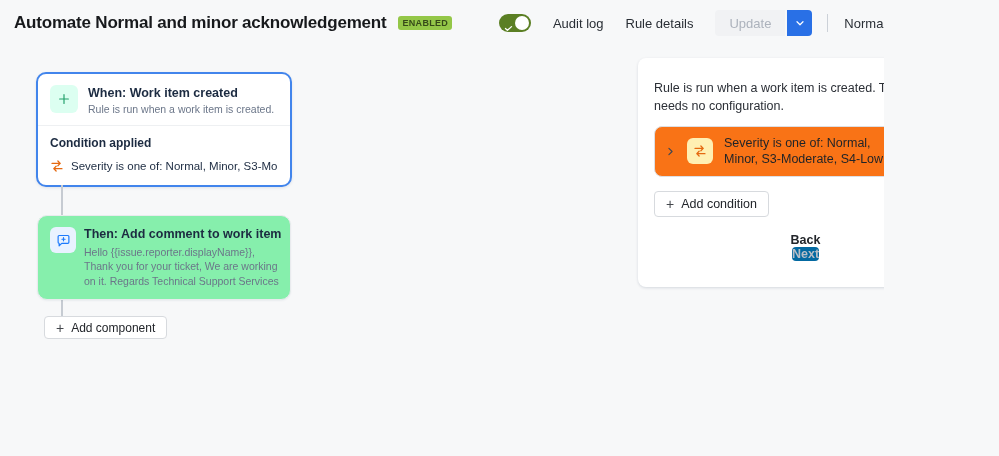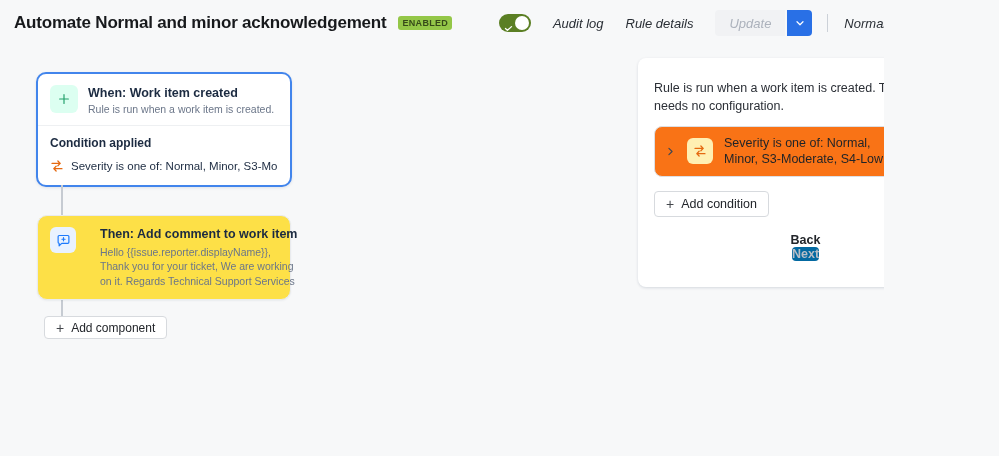--- a/index.html
+++ b/index.html
@@ -4,21 +4,21 @@
 <style>
   * { margin:0; padding:0; box-sizing:border-box; }
   html,body { width:999px; height:456px; }
   body { font-family:"Liberation Sans", sans-serif; background:#f7f8f9; overflow:hidden; }
   .app { position:relative; width:884px; height:456px; background:#f7f8f9; overflow:hidden; }
 
   
   .header { position:absolute; left:0; top:0; width:988px; height:46px; display:flex; align-items:center; padding-left:14px; }
   .page-title { font-size:17px; font-weight:700; color:#17191c; letter-spacing:-0.2px; white-space:nowrap; }
   .status-badge { margin-left:12px; background:#94c748; color:#364a19; font-size:9px; font-weight:700; padding:2px 4px; border-radius:3px; letter-spacing:.3px; }
-  .header-right { margin-left:auto; display:flex; align-items:center; padding-right:20px;font-style:italic; }
+  .header-right { margin-left:auto; display:flex; align-items:center; padding-right:20px; }
   .toggle { position:relative; width:32px; height:18px; border-radius:10px; background:#5b7f24; flex:none; cursor:pointer; }
   .toggle .knob { position:absolute; right:2px; top:2px; width:14px; height:14px; border-radius:50%; background:#fff; }
   .toggle .tick { position:absolute; left:5px; top:4.5px; }
   .nav-link { margin-left:22px; font-size:13px; font-weight:500; color:#292e35; cursor:pointer; white-space:nowrap; }
   .update-split { margin-left:22px; display:flex; }
   .update-main { height:26px; padding:0 14px; display:flex; align-items:center; background:#f1f2f4; color:#acb2bc; font-size:13px; font-weight:500; border-radius:4px 0 0 4px; cursor:default; }
   .update-chevron { margin-left:2px; width:25px; height:26px; background:#2970e6; border-radius:0 4px 4px 0; display:flex; align-items:center; justify-content:center; cursor:pointer; }
   .v-divider { width:1px; height:18px; background:#ccd1d8; margin-left:15px; }
   .more-btn { margin-left:17px; font-size:14px; font-weight:700; color:#2b2e33; letter-spacing:1.5px; cursor:pointer; line-height:10px; padding-bottom:6px; }
 
@@ -35,21 +35,21 @@
   .wc-sub { font-size:10.5px; color:#6b7689; margin-top:3px; }
   .wc-divider { height:1px; background:#eef0f2; }
   .wc-bottom { padding:10px 12px 12px; }
   .wc-section { font-size:12px; font-weight:700; color:#1c2b41; margin-bottom:9px; }
   .wc-cond { display:flex; gap:7px; align-items:center; font-size:11.5px; color:#1c2b41; white-space:nowrap; overflow:hidden; }
 
   .connector { position:absolute; left:61px; width:2px; background:#c6cbd2; }
   .connector.seg1 { top:185px; height:30px; }
   .connector.seg2 { top:285px; height:31px; }
 
-  .then-card { position:absolute; left:37px; top:215px; width:254px; background:#fde047; border:1px solid #e9ebee; border-radius:10px; box-shadow:0 1px 2px rgba(23,43,77,.06); padding:11px 12px; display:flex; gap:24px; cursor:pointer; }
+  .then-card { position:absolute; left:37px; top:215px; width:254px; background:#86efac; border:1px solid #e9ebee; border-radius:10px; box-shadow:0 1px 2px rgba(23,43,77,.06); padding:11px 12px; display:flex; gap:8px; cursor:pointer; }
   .tc-title { font-size:12.5px; font-weight:600; color:#1c2b41; }
   .tc-body { font-size:10.5px; color:#6b7689; margin-top:4px; line-height:1.36; width:198px; }
 
   .ghost-btn { display:inline-flex; align-items:center; gap:7px; background:#fff; border:1px solid #d7dade; border-radius:4px; color:#22252a; cursor:pointer; }
   .add-component { position:absolute; left:44px; top:316px; height:23px; padding:0 11px; font-size:12px; }
   .plus-glyph { font-size:14px; font-weight:400; color:#44474c; line-height:1; }
 
   
   .panel { position:absolute; left:638px; top:58px; width:335px; height:229px; background:#fff; border-radius:8px; box-shadow:0 1px 3px rgba(9,30,66,.14); padding:14px 16px 12px; }
   .panel-header { display:flex; align-items:center; gap:10px; }

